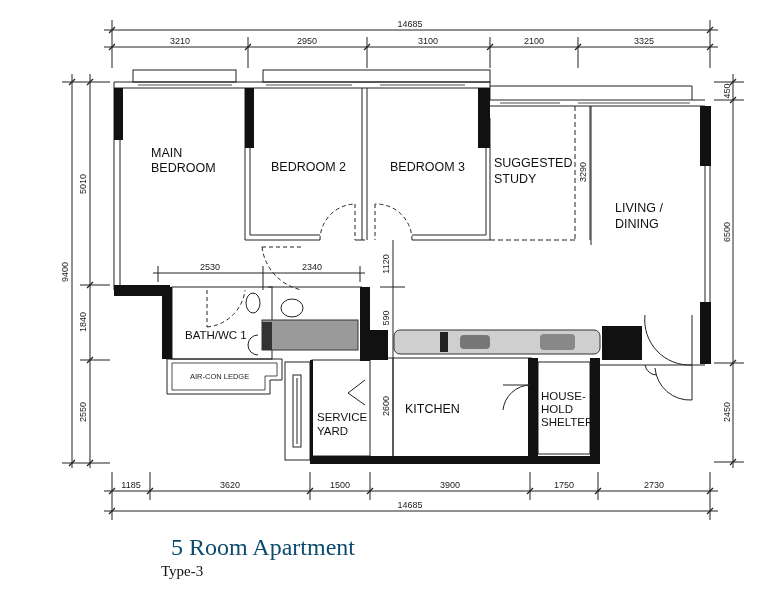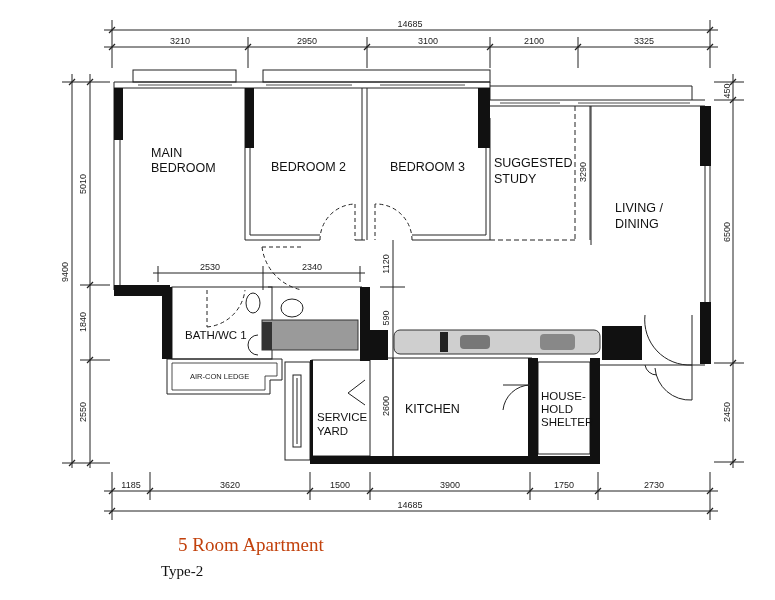--- a/index.html
+++ b/index.html
@@ -2,21 +2,21 @@
 <html><head>
 <meta charset="utf-8">
 <style>
   html, body { margin: 0; padding: 0; background: #ffffff; }
   body { width: 775px; height: 600px; position: relative; overflow: hidden; font-family: "Liberation Sans", sans-serif; }
   #plan { position: absolute; left: 0; top: 0; width: 775px; height: 600px; }
   .dim { font-family: "Liberation Sans", sans-serif; font-size: 9px; fill: #222; }
   .room { font-family: "Liberation Sans", sans-serif; font-size: 12.5px; fill: #111; }
   .room-sm { font-family: "Liberation Sans", sans-serif; font-size: 11.5px; fill: #111; }
   .tiny { font-family: "Liberation Sans", sans-serif; font-size: 7.5px; fill: #222; }
-  .title { position: absolute; left: 178px; top: 534px; font-family: "Liberation Serif", serif; font-size: 19px; color: #c2410c; }
+  .title { position: absolute; left: 171px; top: 534px; font-family: "Liberation Serif", serif; font-size: 24px; color: #0c4a6e; }
   .subtitle { position: absolute; left: 161px; top: 563px; font-family: "Liberation Serif", serif; font-size: 15px; color: #111; }
 </style>
 </head>
 <body>
 
 <svg id="plan" viewBox="0 0 775 600" xmlns="http://www.w3.org/2000/svg">
   <g stroke="#222" stroke-width="1" fill="none">
 
     <g>
       <line x1="104" y1="30" x2="718" y2="30"></line>
@@ -265,13 +265,13 @@
     <text class="room-sm" x="317" y="421">SERVICE</text>
     <text class="room-sm" x="317" y="435">YARD</text>
     <text class="room" x="405" y="413">KITCHEN</text>
     <text class="room-sm" x="541" y="400">HOUSE-</text>
     <text class="room-sm" x="541" y="413">HOLD</text>
     <text class="room-sm" x="541" y="426">SHELTER</text>
   </g>
 </svg>
 
 <div class="title">5 Room Apartment</div>
-<div class="subtitle">Type-2</div>
+<div class="subtitle">Type-3</div>
 
 </body></html>

